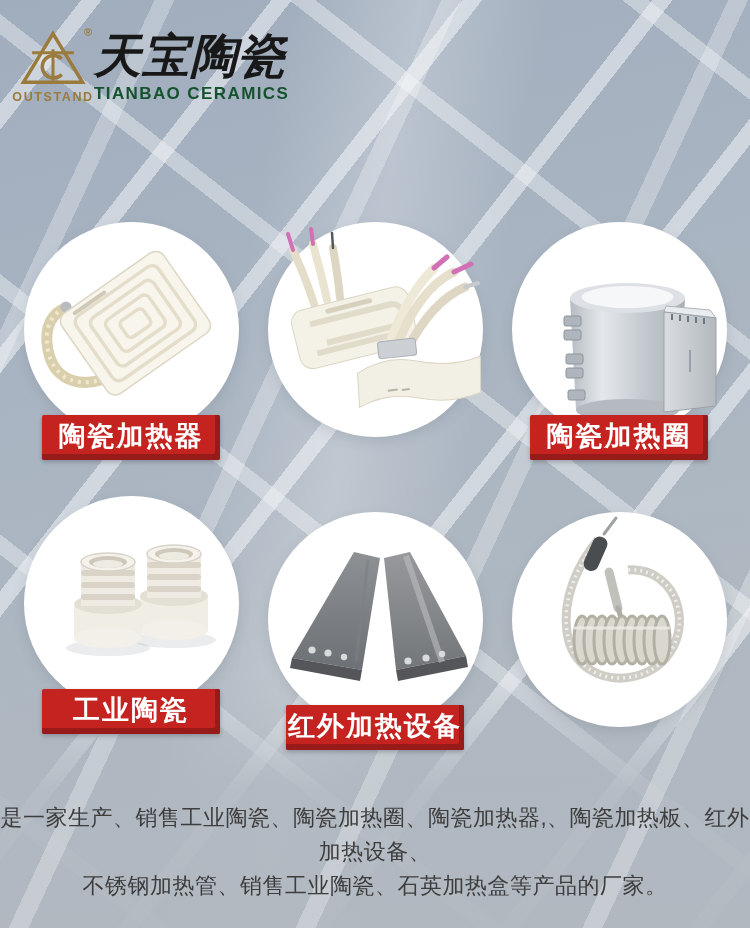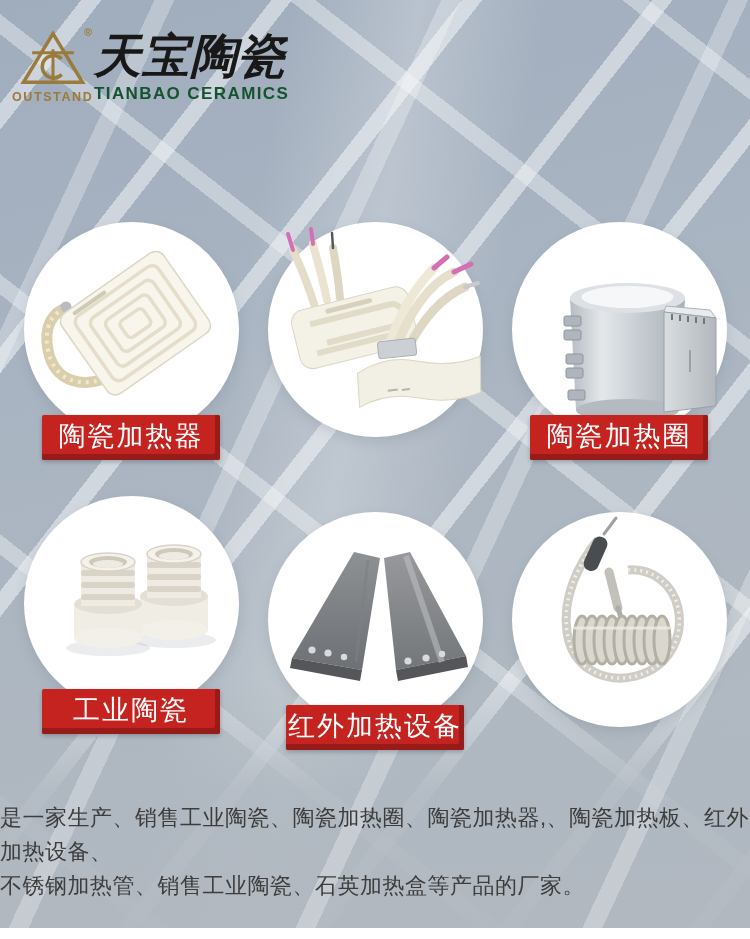--- a/index.html
+++ b/index.html
@@ -23,32 +23,32 @@
     content:""; position:absolute; inset:0;
     background:
       repeating-linear-gradient(115deg, rgba(255,255,255,0) 0 140px, rgba(248,250,251,.30) 140px 158px, rgba(255,255,255,0) 158px 260px);
   }
 
   
   .header { position:absolute; left:0; top:0; width:420px; height:120px; }
   .logo { position:absolute; left:12px; top:24px; width:82px; }
   .logo svg { display:block; margin:4px auto 0; }
   .logo .wordmark {
-    margin-top:2px; text-align:left; color:#9a7b3c; font-weight:700;
+    margin-top:2px; text-align:center; color:#9a7b3c; font-weight:700;
     font-size:12.5px; letter-spacing:1.6px;
   }
   .logo .rmark {
     position:absolute; right:2px; top:2px; color:#9a7b3c; font-size:11px; font-weight:700;
   }
   .brand { position:absolute; left:94px; top:30px; }
   .brand-cn { font-size:47px; font-weight:700; color:#181818; letter-spacing:1px; line-height:1.12;font-style:italic; }
   .brand-en { font-size:17px; font-weight:700; color:#14532d; letter-spacing:1.4px; margin-top:1px; }
 
   
-  .cell { position:absolute; width:215px; height:240px; }
+  .cell { position:absolute; width:215px; height:240px;font-weight:bold; }
   .cell .circle {
     position:absolute; left:0; top:0; width:215px; height:215px; border-radius:50%;
     background:#ffffff; box-shadow:0 5px 12px rgba(92,103,118,.18);
   }
   .cell .circle svg { position:absolute; inset:0; }
   .c0 { left:24px;  top:222px; }
   .c1 { left:268px; top:222px; }
   .c2 { left:512px; top:222px; }
   .c3 { left:24px;  top:496px; }
   .c4 { left:268px; top:512px; }
@@ -56,21 +56,21 @@
   .label-btn {
     position:absolute; left:18px; top:193px; width:178px; height:45px;
     background:#c42320; color:#ffffff; text-align:center;
     font-size:27px; letter-spacing:2px; line-height:42px; border-radius:2px;
     box-shadow: inset -5px -6px 0 #971c19, 0 2px 4px rgba(40,40,50,.28);
     cursor:pointer;
   }
 
   
   .footer {
-    position:absolute; left:0; top:801px; width:750px; text-align:left;
+    position:absolute; left:0; top:801px; width:750px; text-align:center;
     color:#3d3d3d; font-size:22px; line-height:34px; letter-spacing:.5px;
   }
   .bottom-strip { position:absolute; left:0; bottom:0; width:750px; height:11px; background:#ffffff; }
 </style>
 </head>
 <body>
 
 <div id="page">
   <div class="bg"></div>
 

